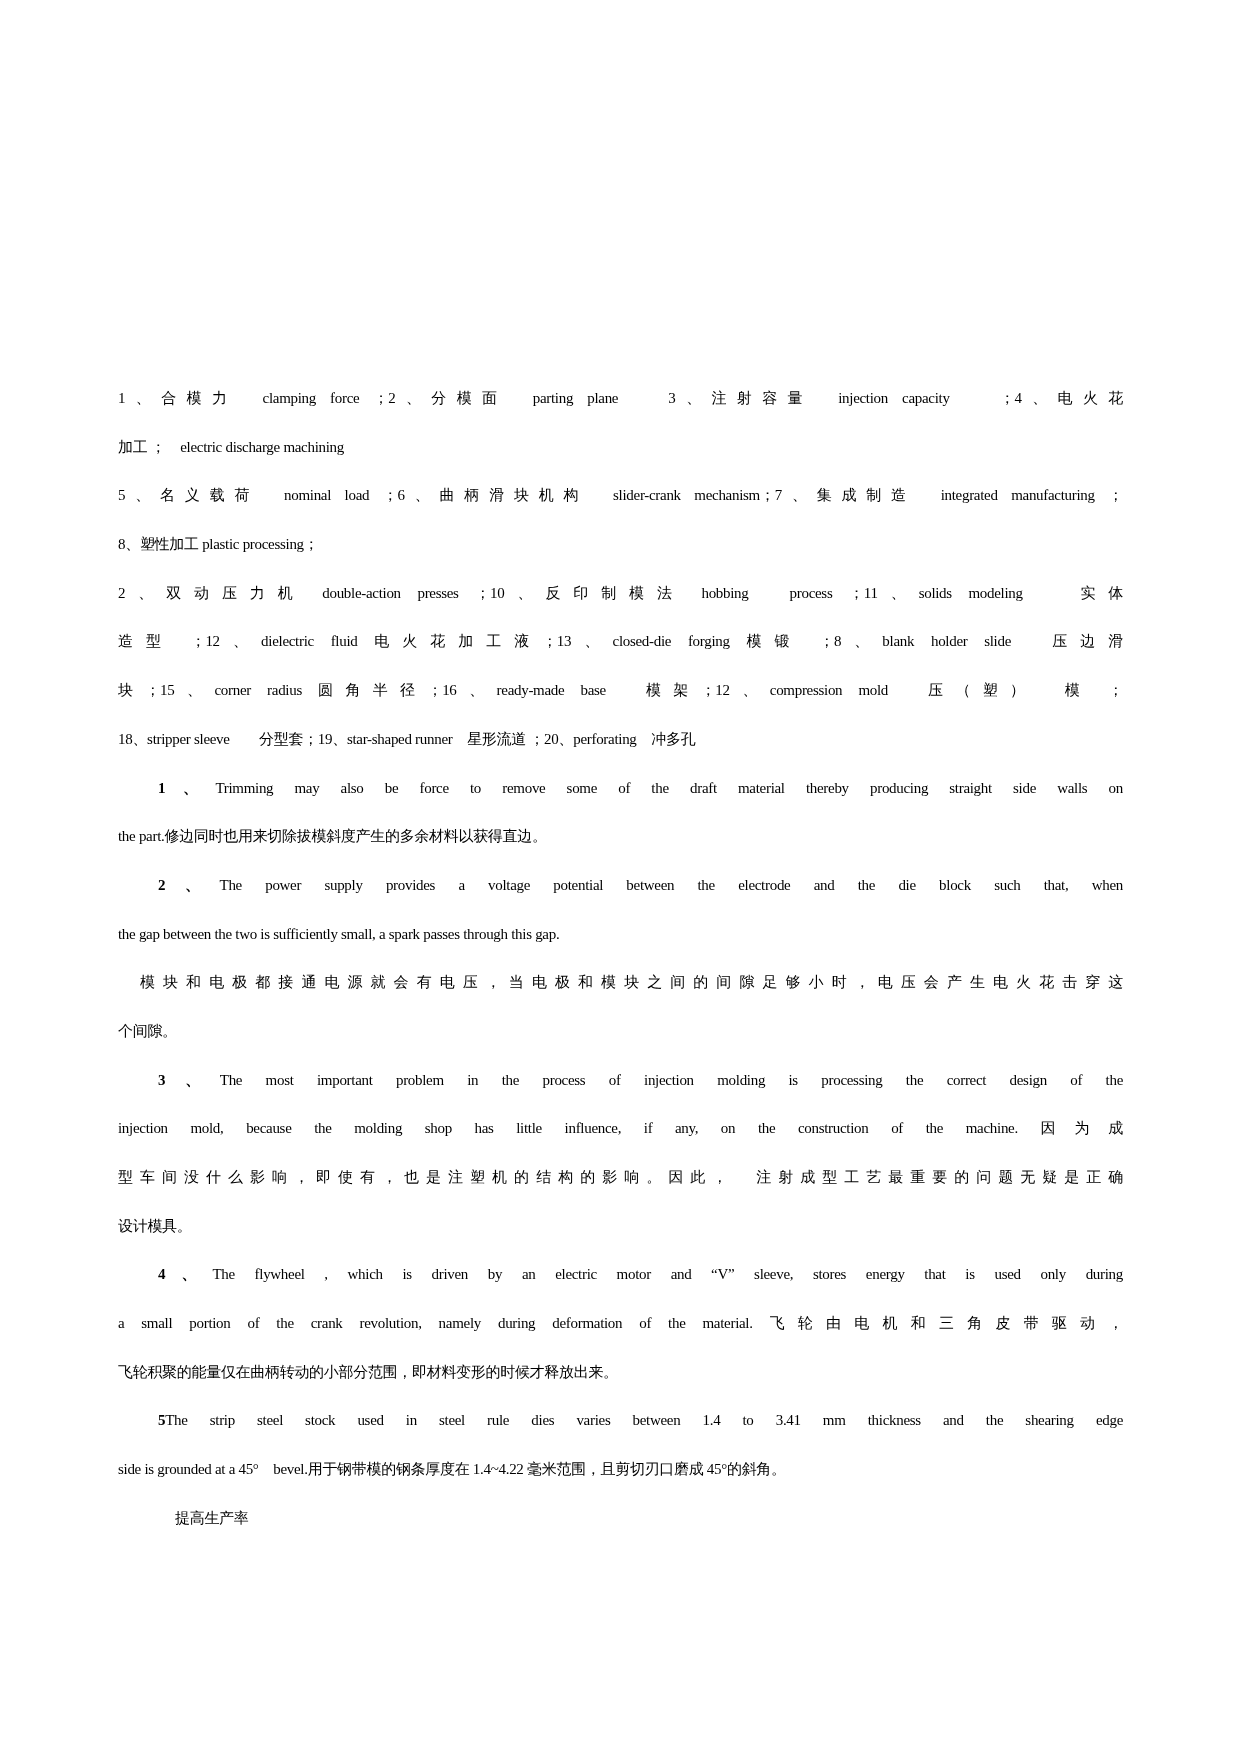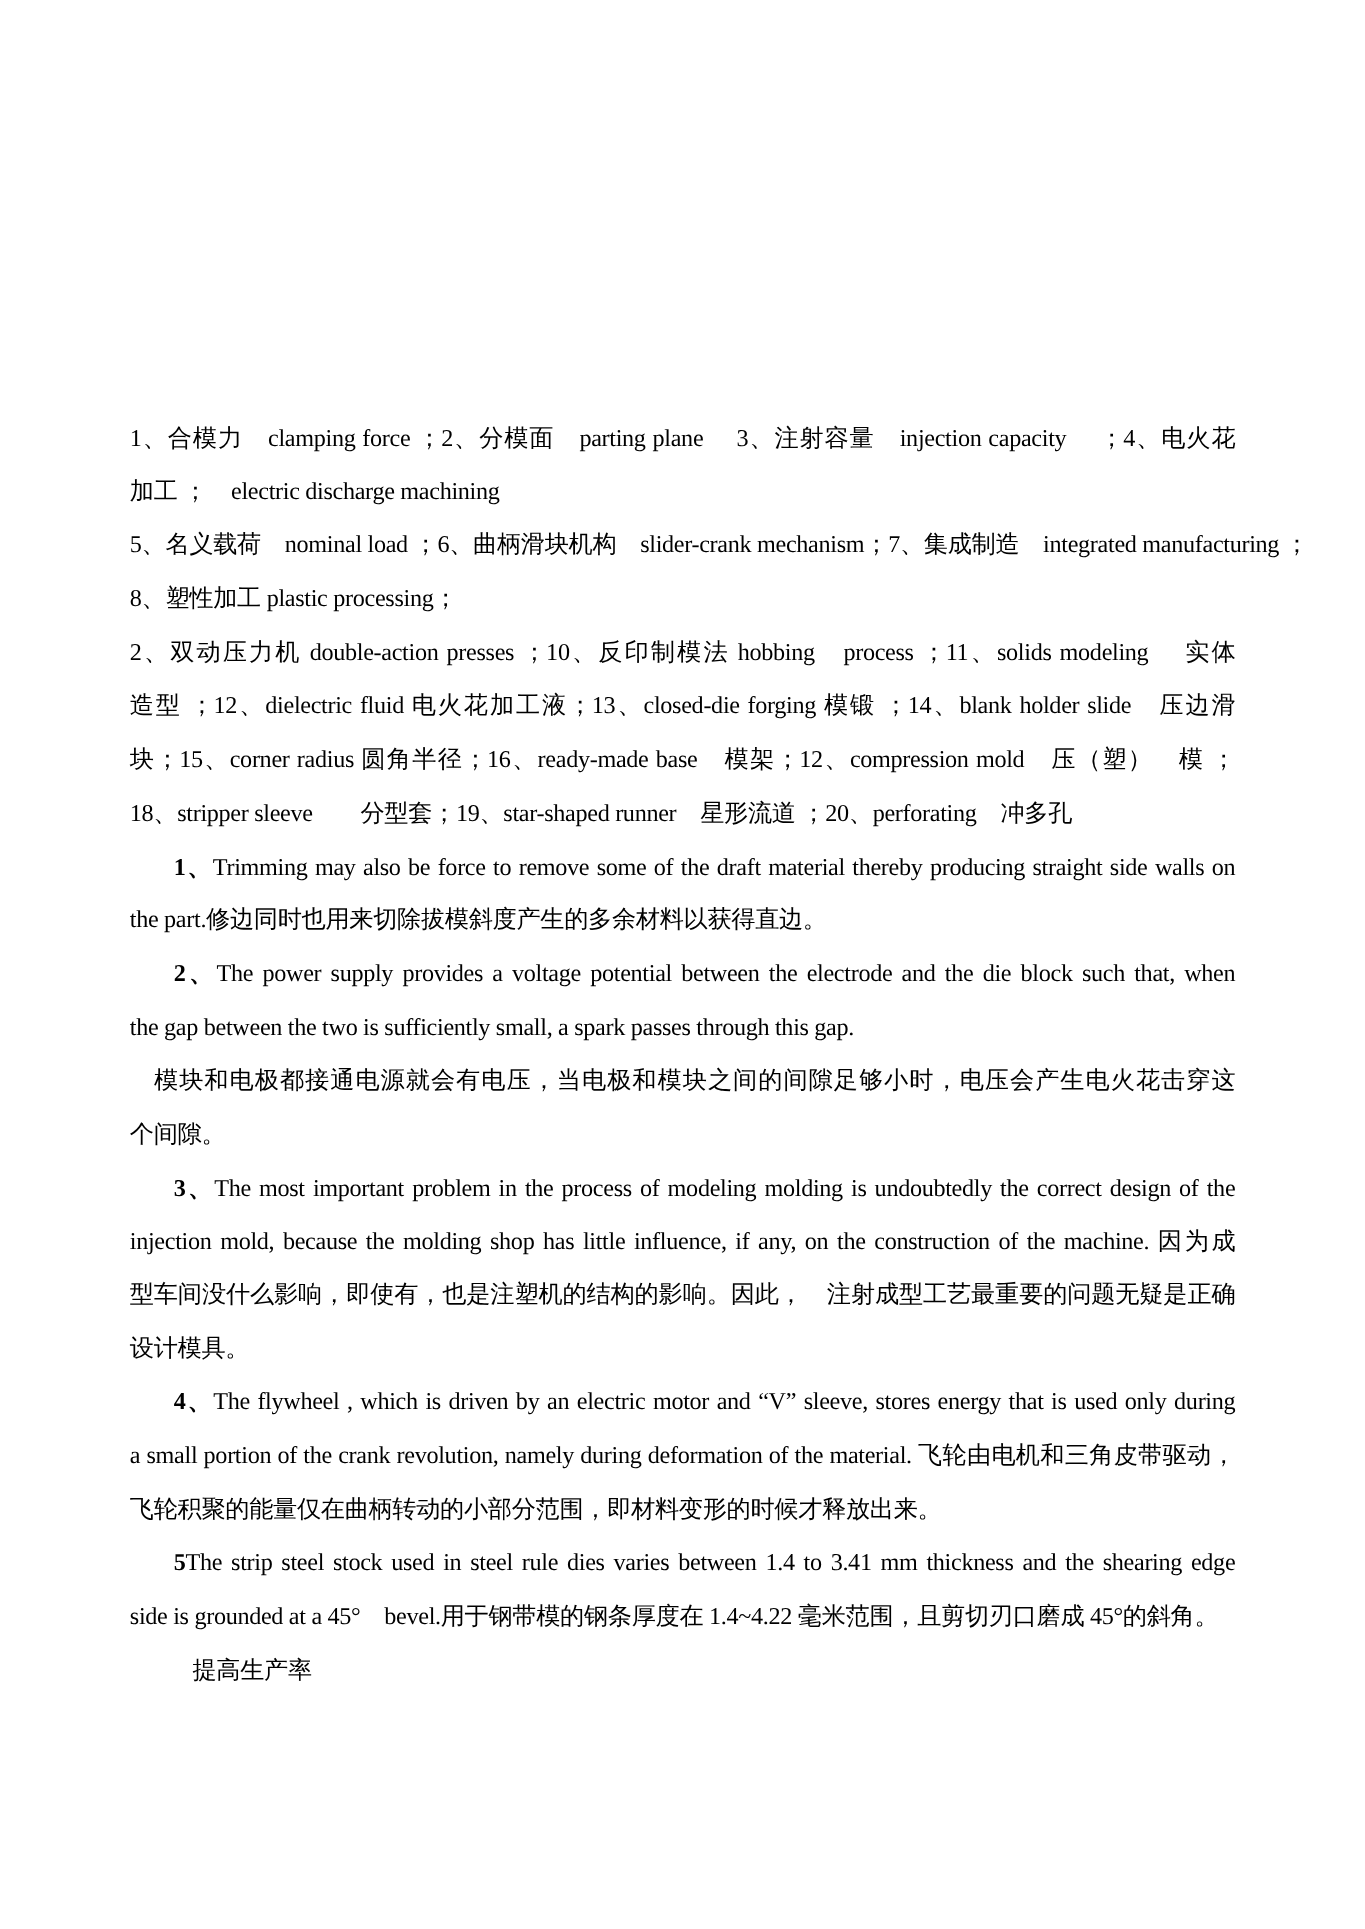--- a/index.html
+++ b/index.html
@@ -13,21 +13,21 @@
     overflow:hidden;
   }
   .content{
     position:absolute;
     left:118px;top:374px;
     width:1005px;
   }
   .line{
     height:48.7px;
     line-height:48.7px;
-    font-size:22px;
+    font-size:15px;
     letter-spacing:-0.3px;
     white-space:nowrap;
     text-align:left;
   }
   .fill{
     text-align:justify;
     text-align-last:justify;
   }
   .para-indent{ text-indent:40px; }
   .cn-indent{ text-indent:22px; }
@@ -44,38 +44,38 @@
 <body>
 
 <div class="page">
   <div class="content">
 
     <div class="line fill">1、合模力　clamping force ；2、分模面　parting plane　 3、注射容量　injection capacity　 ；4、电火花</div>
     <div class="line">加工 ；　electric discharge machining</div>
     <div class="line fill">5、名义载荷　nominal load ；6、曲柄滑块机构　slider-crank mechanism；7、集成制造　integrated manufacturing ；</div>
     <div class="line">8、塑性加工 plastic processing；</div>
     <div class="line fill">2、双动压力机 double-action presses ；10、反印制模法 hobbing　process ；11、solids modeling　 实体</div>
-    <div class="line fill">造型 ；12、dielectric fluid 电火花加工液；13、closed-die forging 模锻 ；14、blank holder slide　压边滑</div>
+    <div class="line fill">造型 ；12、dielectric fluid 电火花加工液；13、closed-die forging 模锻 ；8、blank holder slide　压边滑</div>
     <div class="line fill">块；15、corner radius 圆角半径；16、ready-made base　模架；12、compression mold　压（塑）　模 ；</div>
     <div class="line">18、stripper sleeve　　分型套；19、star-shaped runner　星形流道 ；20、perforating　冲多孔</div>
 
     <div class="line fill para-indent">
       <span class="lead">1、</span><span>Trimming may also be force to remove some of the draft material thereby producing straight side walls on</span>
     </div>
     <div class="line">the part.修边同时也用来切除拔模斜度产生的多余材料以获得直边。</div>
 
     <div class="line fill para-indent">
       <span class="lead">2、</span><span>The power supply provides a voltage potential between the electrode and the die block such that, when</span>
     </div>
     <div class="line">the gap between the two is sufficiently small, a spark passes through this gap.</div>
     <div class="line fill cn-indent">模块和电极都接通电源就会有电压，当电极和模块之间的间隙足够小时，电压会产生电火花击穿这</div>
     <div class="line">个间隙。</div>
 
     <div class="line fill para-indent">
-      <span class="lead">3、</span><span>The most important problem in the process of modeling molding is undoubtedly the correct design of the</span>
+      <span class="lead">3、</span><span>The most important problem in the process of injection molding is processing the correct design of the</span>
     </div>
     <div class="line fill">injection mold, because the molding shop has little influence, if any, on the construction of the machine.  因为成</div>
     <div class="line fill">型车间没什么影响，即使有，也是注塑机的结构的影响。因此，　注射成型工艺最重要的问题无疑是正确</div>
     <div class="line">设计模具。</div>
 
     <div class="line fill para-indent">
       <span class="lead">4、</span><span>The flywheel , which is driven by an electric motor and “V” sleeve, stores energy that is used only during</span>
     </div>
     <div class="line fill">a small portion of the crank revolution, namely during deformation of the material.  飞轮由电机和三角皮带驱动，</div>
     <div class="line">飞轮积聚的能量仅在曲柄转动的小部分范围，即材料变形的时候才释放出来。</div>

